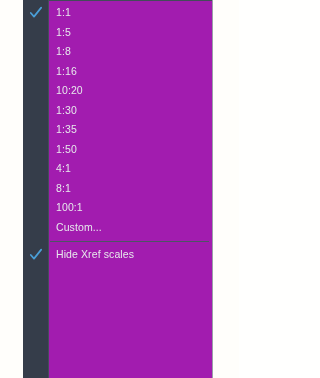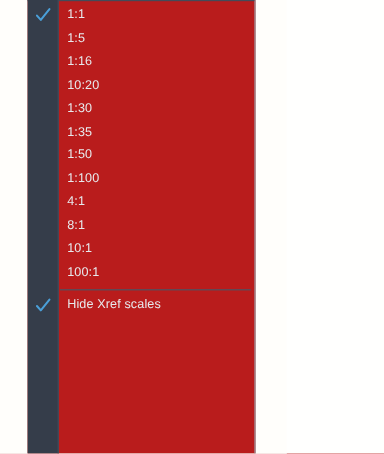--- a/index.html
+++ b/index.html
@@ -23,21 +23,21 @@
     background: #fffefb;
   }
 
   
   .menu-panel {
     position: absolute;
     left: 23px;
     top: 0;
     width: 190px;
     height: 378px;
-    background: #b91c1c;
+    background: #a21caf;
     box-sizing: border-box;
     border-right: 1px solid #9aa0a8;
     box-shadow: 0 0 0 0 transparent;
   }
 
   
   .menu-gutter {
     position: absolute;
     left: 0;
     top: 0;
@@ -139,57 +139,57 @@
             </svg>
           </span>
           <span class="item-label">1:1</span>
         </li>
         <li class="menu-item">
           <span class="check-slot"></span>
           <span class="item-label">1:5</span>
         </li>
         <li class="menu-item">
           <span class="check-slot"></span>
+          <span class="item-label">1:8</span>
+        </li>
+        <li class="menu-item">
+          <span class="check-slot"></span>
           <span class="item-label">1:16</span>
         </li>
         <li class="menu-item">
           <span class="check-slot"></span>
           <span class="item-label">10:20</span>
         </li>
         <li class="menu-item">
           <span class="check-slot"></span>
           <span class="item-label">1:30</span>
         </li>
         <li class="menu-item">
           <span class="check-slot"></span>
           <span class="item-label">1:35</span>
         </li>
         <li class="menu-item">
           <span class="check-slot"></span>
           <span class="item-label">1:50</span>
         </li>
         <li class="menu-item">
           <span class="check-slot"></span>
-          <span class="item-label">1:100</span>
-        </li>
-        <li class="menu-item">
-          <span class="check-slot"></span>
           <span class="item-label">4:1</span>
         </li>
         <li class="menu-item">
           <span class="check-slot"></span>
           <span class="item-label">8:1</span>
         </li>
         <li class="menu-item">
           <span class="check-slot"></span>
-          <span class="item-label">10:1</span>
-        </li>
-        <li class="menu-item">
-          <span class="check-slot"></span>
           <span class="item-label">100:1</span>
+        </li>
+        <li class="menu-item">
+          <span class="check-slot"></span>
+          <span class="item-label">Custom...</span>
         </li>
         <li class="menu-separator">
           <span class="sep-line"></span>
         </li>
         <li class="menu-item">
           <span class="check-slot">
             <svg viewBox="0 0 14 14" xmlns="http://www.w3.org/2000/svg">
               <path d="M1.8 7.0 L5.0 10.6 L12.2 1.6" fill="none" stroke="#4a9fd8" stroke-width="1.7" stroke-linecap="round" stroke-linejoin="round"></path>
             </svg>
           </span>

